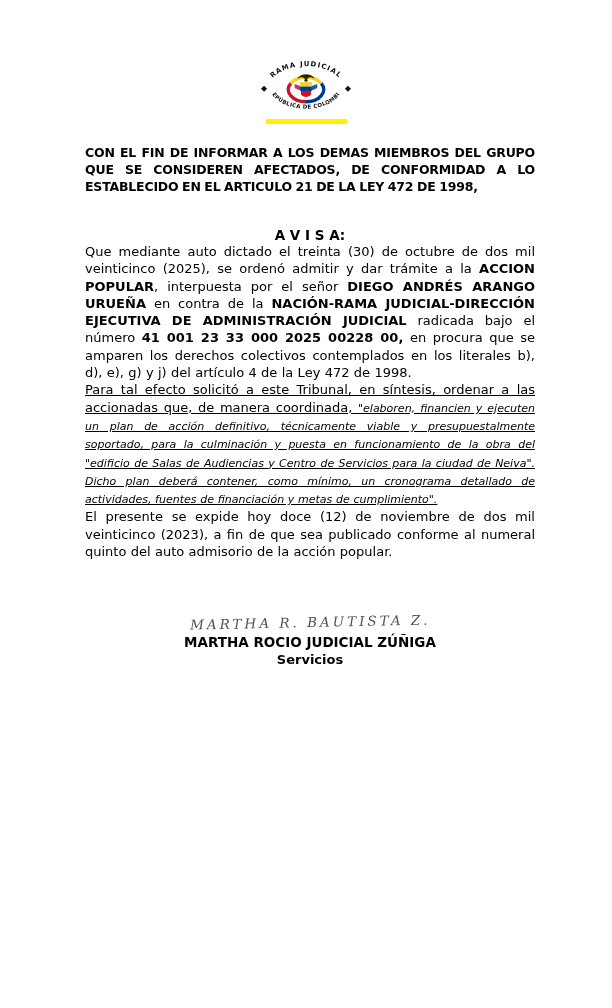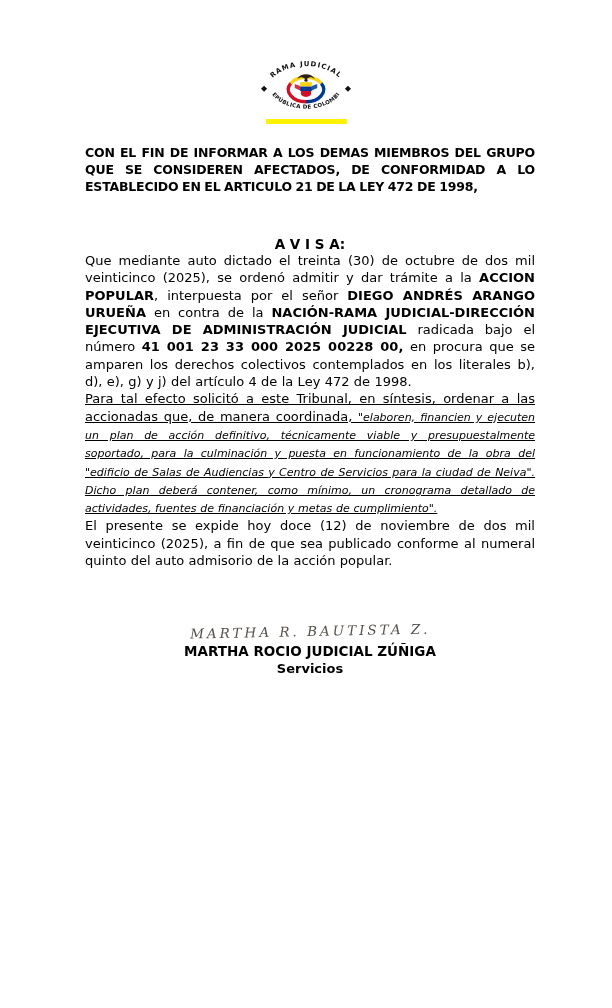--- a/index.html
+++ b/index.html
@@ -38,21 +38,21 @@
   .intro {
     margin: 20px 0 0 0;
     font-weight: bold;
     font-size: 12.5px;
     line-height: 17px;
     text-align: justify;
     letter-spacing: -0.2px;
     word-spacing: -0.5px;
   }
   .avisa {
-    margin: 42px 0 0 0;
+    margin: 33px 0 0 0;
     text-align: center;
     font-weight: bold;
     font-size: 13.5px;
     line-height: 15px;
   }
   p.body-par {
     margin: 0;
     font-size: 13px;
     line-height: 17.3px;
     text-align: justify;
@@ -124,21 +124,21 @@
   <div class="content">
 
     <p class="intro">CON EL FIN DE INFORMAR A LOS DEMAS MIEMBROS DEL GRUPO QUE SE CONSIDEREN AFECTADOS, DE CONFORMIDAD A LO ESTABLECIDO EN EL ARTICULO 21 DE LA LEY 472 DE 1998,</p>
 
     <div class="avisa">A V I S A:</div>
 
     <p class="body-par p1"><span>Que mediante auto dictado el treinta (30) de octubre de dos mil veinticinco (2025), se ordenó admitir y dar trámite a la </span><span class="bold">ACCION POPULAR</span><span>, interpuesta por el señor </span><span class="bold">DIEGO ANDRÉS ARANGO URUEÑA</span><span> en contra de la </span><span class="bold">NACIÓN-RAMA JUDICIAL-DIRECCIÓN EJECUTIVA DE ADMINISTRACIÓN JUDICIAL</span><span> radicada bajo el número </span><span class="bold">41 001 23 33 000 2025 00228 00,</span><span> en procura que se amparen los derechos colectivos contemplados en los literales b), d), e), g) y j) del artículo 4 de la Ley 472 de 1998.</span></p>
 
     <p class="body-par p2"><span>Para tal efecto solicitó a este Tribunal, en síntesis, ordenar a las accionadas que, de manera coordinada, </span><span class="quote">"elaboren, financien y ejecuten un plan de acción definitivo, técnicamente viable y presupuestalmente soportado, para la culminación y puesta en funcionamiento de la obra del "edificio de Salas de Audiencias y Centro de Servicios para la ciudad de Neiva". Dicho plan deberá contener, como mínimo, un cronograma detallado de actividades, fuentes de financiación y metas de cumplimiento".</span></p>
 
-    <p class="body-par p3">El presente se expide hoy doce (12) de noviembre de dos mil veinticinco (2025), a fin de que sea publicado conforme al numeral quinto del auto admisorio de la acción popular.</p>
+    <p class="body-par p3">El presente se expide hoy doce (12) de noviembre de dos mil veinticinco (2023), a fin de que sea publicado conforme al numeral quinto del auto admisorio de la acción popular.</p>
 
     <div class="signature">
       <div>
         <span class="sig-hand">MARTHA R. BAUTISTA Z.</span>
       </div>
       <div class="sig-name">MARTHA ROCIO JUDICIAL ZÚÑIGA</div>
       <div class="sig-role">Servicios</div>
     </div>
 
   </div>

